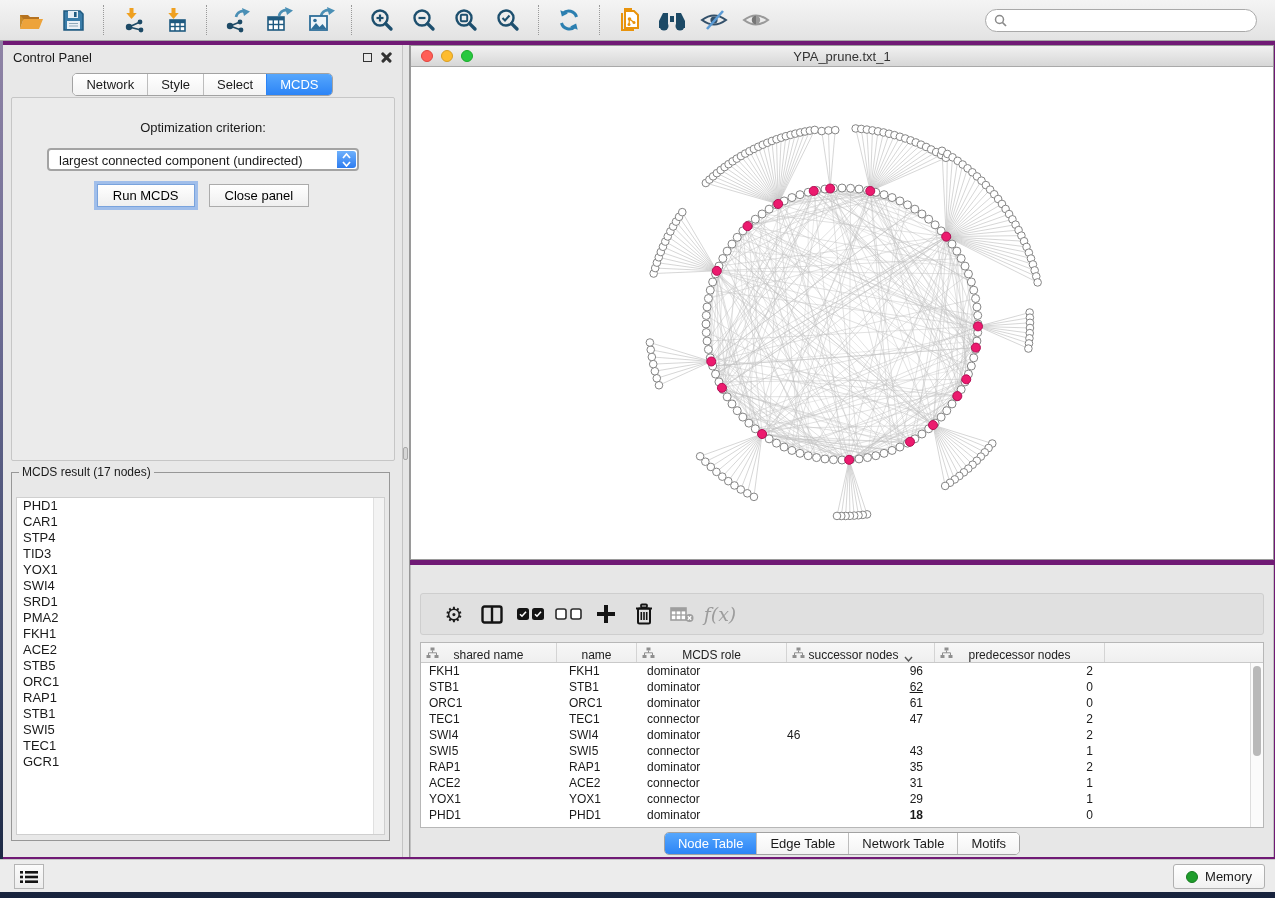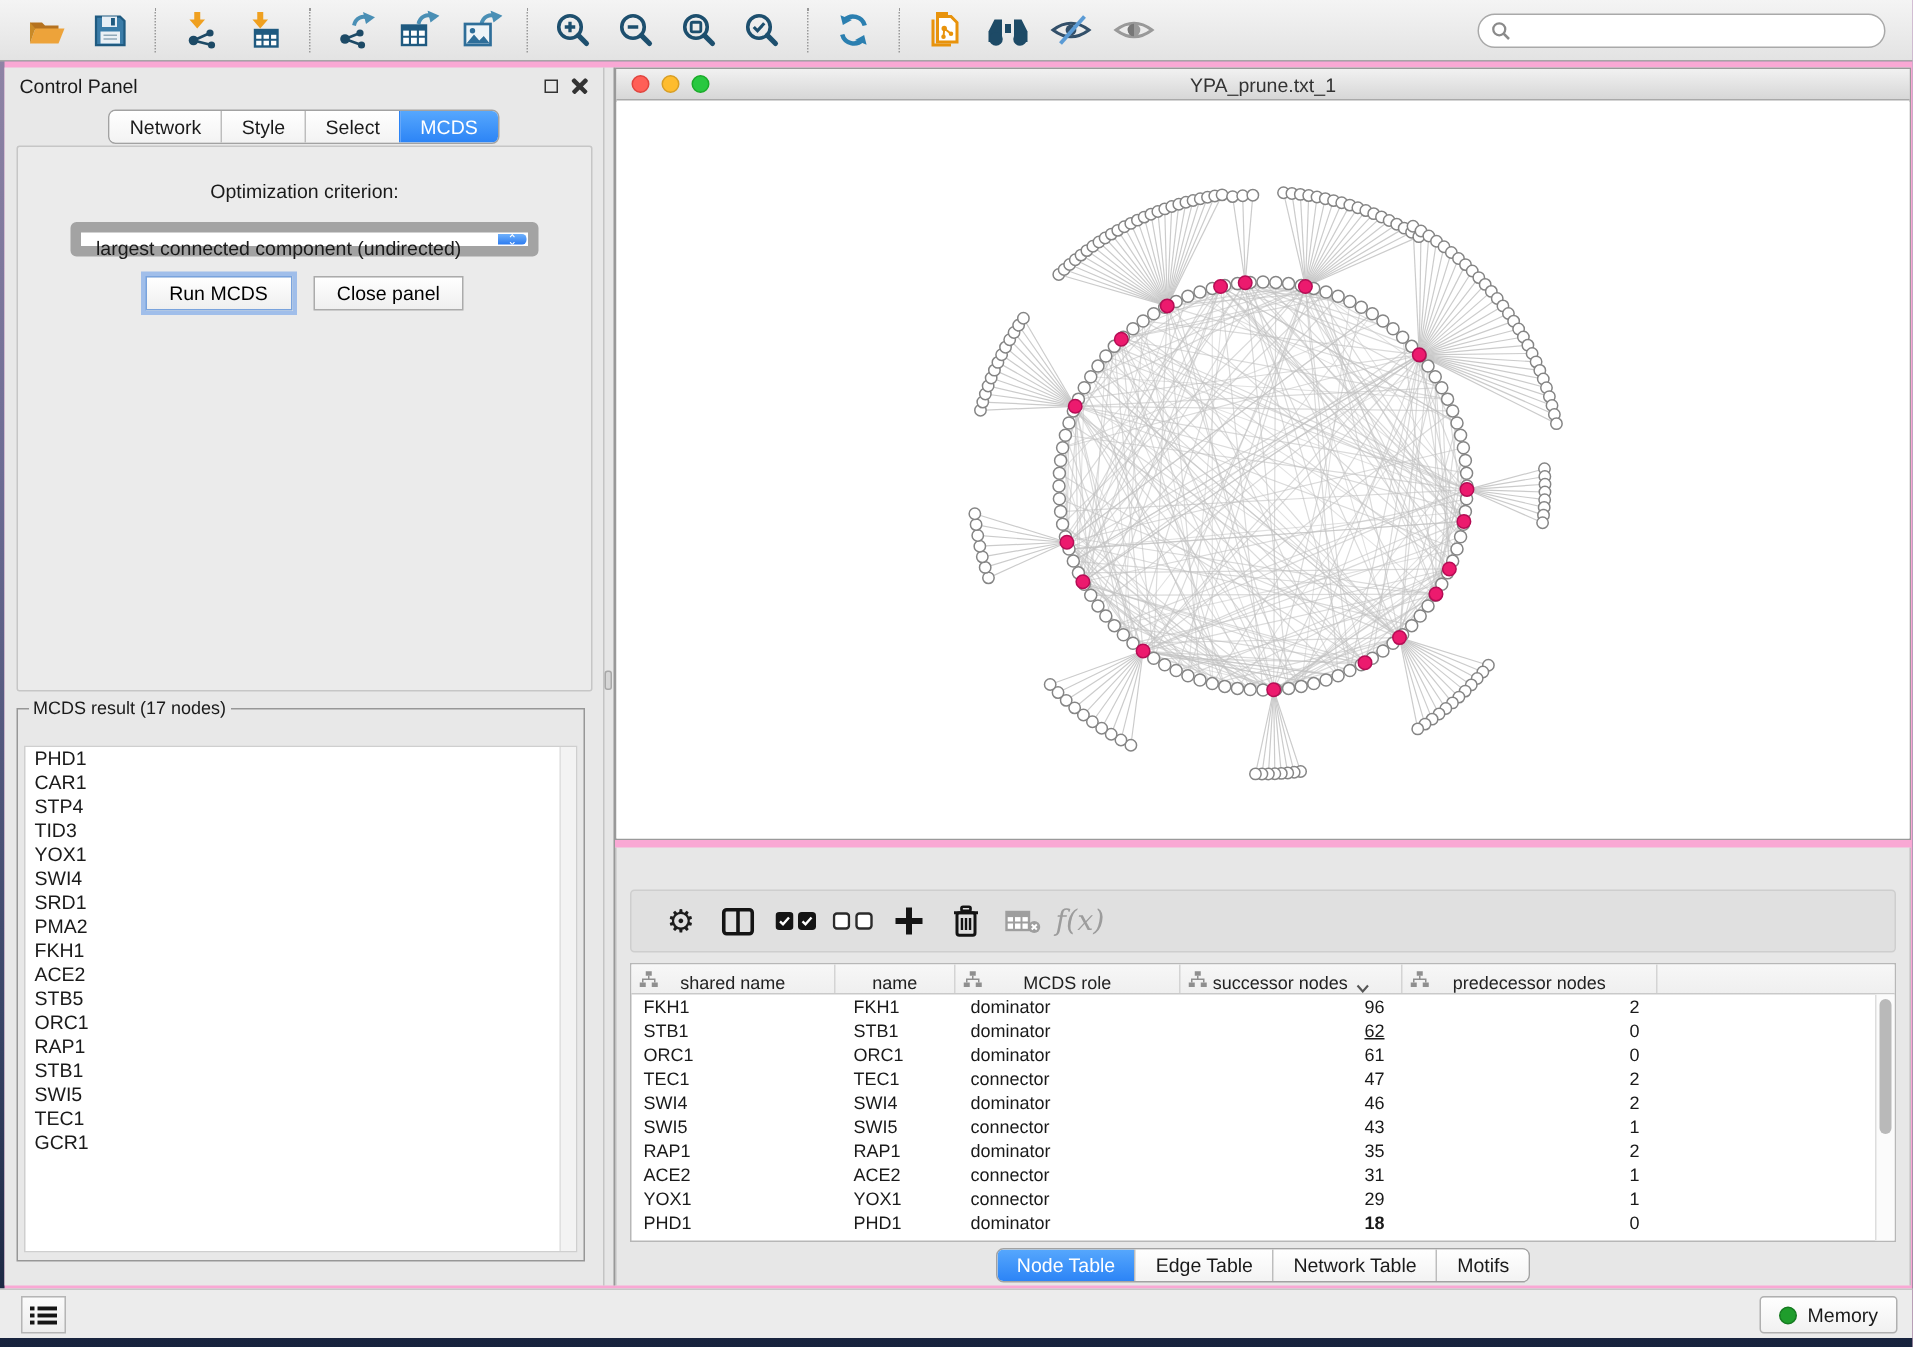--- a/index.html
+++ b/index.html
@@ -12,21 +12,21 @@
   .toolbar{position:absolute;left:0;top:0;width:1275px;height:41px;
            background:linear-gradient(#f4f4f4,#e3e3e3);border-bottom:1px solid #a6a6a6;
            display:flex;align-items:center;padding:0 10px}
   .tb-icon{width:32px;height:32px;display:flex;align-items:center;justify-content:center;margin:0 5px;flex:0 0 auto}
   .tb-sep{width:0;height:30px;border-left:1px dotted #999;margin:0 9px;flex:0 0 auto}
   .search-wrap{margin-left:auto;margin-right:8px;width:272px;height:23px;background:#fff;
                border:1px solid #a9a9a9;border-radius:12px;display:flex;align-items:center;padding:0 8px;gap:5px}
   .search-wrap input{border:none;outline:none;flex:1;font-size:12px;background:transparent;font-family:"Liberation Sans",sans-serif}
 
   
-  .main{position:absolute;left:3px;top:41px;right:0;bottom:6px;background:#f9a8d4}
+  .main{position:absolute;left:3px;top:41px;right:0;bottom:6px;background:#701a75}
 
   
   .control-panel{position:absolute;left:0;top:4px;width:399px;bottom:35px;background:#e8e8e8}
   .panel-header{height:24px;display:flex;align-items:center;padding:0 10px;font-size:13px;color:#1a1a1a}
   .win-btns{margin-left:auto;display:flex;align-items:center;gap:9px}
   .float-btn{width:9px;height:9px;border:1.6px solid #333}
   .close-btn{width:11px;height:11px;position:relative}
   .close-btn::before,.close-btn::after{content:"";position:absolute;left:-1px;top:4px;width:13px;height:2.6px;background:#333;border-radius:1px}
   .close-btn::before{transform:rotate(45deg)}
   .close-btn::after{transform:rotate(-45deg)}
@@ -34,21 +34,21 @@
   .seg{display:inline-flex;border:1px solid #a2a2a2;border-radius:5px;background:#fff;overflow:hidden}
   .seg>div{padding:3px 13px;font-size:13px;border-left:1px solid #bdbdbd;background:linear-gradient(#fff,#f3f3f3);white-space:nowrap;cursor:default}
   .seg>div:first-child{border-left:none}
   .seg>div.active{background:linear-gradient(#56a7fd,#2c84f6);color:#fff;border-left-color:#2c84f6}
   .cp-tabs-row{text-align:center;margin-top:4px}
 
   .cp-body{position:absolute;left:8px;right:7px;top:52px;height:364px;background:#ebebeb;
            border:1px solid #c6c6c6;border-radius:2px;text-align:center}
   .crit-label{margin-top:22px;font-size:13px}
   .select-box{position:relative;margin:13px auto 0;width:312px;height:23px;background:#fff;
-              border:7px solid #a3a3a3;border-radius:4px;text-align:left;font-size:13px;line-height:21px;padding-left:10px;cursor:default}
+              border:2px solid #a3a3a3;border-radius:4px;text-align:left;font-size:13px;line-height:21px;padding-left:10px;cursor:default}
   .stepper{position:absolute;right:1px;top:1px;bottom:1px;width:19px;border-radius:0 3px 3px 0;
            background:linear-gradient(#6fb1fc,#2d7cf0);display:flex;flex-direction:column;align-items:center;justify-content:center;gap:2px}
   .btn-row{margin-top:13px;display:flex;justify-content:center;gap:14px}
   .mac-btn{background:linear-gradient(#ffffff,#efefef);border:1px solid #ababab;border-radius:0;
            font-size:13px;padding:3px 15px;font-family:"Liberation Sans",sans-serif;cursor:default}
   .mac-btn.focused{border-color:#79a3dd;box-shadow:0 0 0 3px rgba(98,153,233,.55)}
 
   .mcds-fieldset{position:absolute;left:8px;right:12px;top:420px;bottom:16px;border:1px solid #979797;margin:0;padding:2px}
   .mcds-fieldset legend{font-size:12px;padding:0 3px;margin-left:5px}
   .mcds-list{position:absolute;left:4px;right:4px;top:18px;bottom:5px;background:#fff;border:1px solid #cfcfcf;overflow:hidden}
@@ -1163,21 +1163,21 @@
             <div class="td" style="width: 136px; text-align: left; padding-left: 8px;">TEC1</div>
             <div class="td" style="width: 80px; text-align: left; padding-left: 12px;">TEC1</div>
             <div class="td" style="width: 150px; text-align: left; padding-left: 10px;">connector</div>
             <div class="td" style="width: 148px; text-align: right; padding-right: 12px;">47</div>
             <div class="td" style="width: 170px; text-align: right; padding-right: 12px;">2</div>
           </div>
           <div class="tr">
             <div class="td" style="width: 136px; text-align: left; padding-left: 8px;">SWI4</div>
             <div class="td" style="width: 80px; text-align: left; padding-left: 12px;">SWI4</div>
             <div class="td" style="width: 150px; text-align: left; padding-left: 10px;">dominator</div>
-            <div class="td" style="width: 148px; text-align: right; padding-right: 12px;">46</div>
+            <div class="td" style="width: 148px; padding-right: 12px;">46</div>
             <div class="td" style="width: 170px; text-align: right; padding-right: 12px;">2</div>
           </div>
           <div class="tr">
             <div class="td" style="width: 136px; text-align: left; padding-left: 8px;">SWI5</div>
             <div class="td" style="width: 80px; text-align: left; padding-left: 12px;">SWI5</div>
             <div class="td" style="width: 150px; text-align: left; padding-left: 10px;">connector</div>
             <div class="td" style="width: 148px; text-align: right; padding-right: 12px;">43</div>
             <div class="td" style="width: 170px; text-align: right; padding-right: 12px;">1</div>
           </div>
           <div class="tr">

